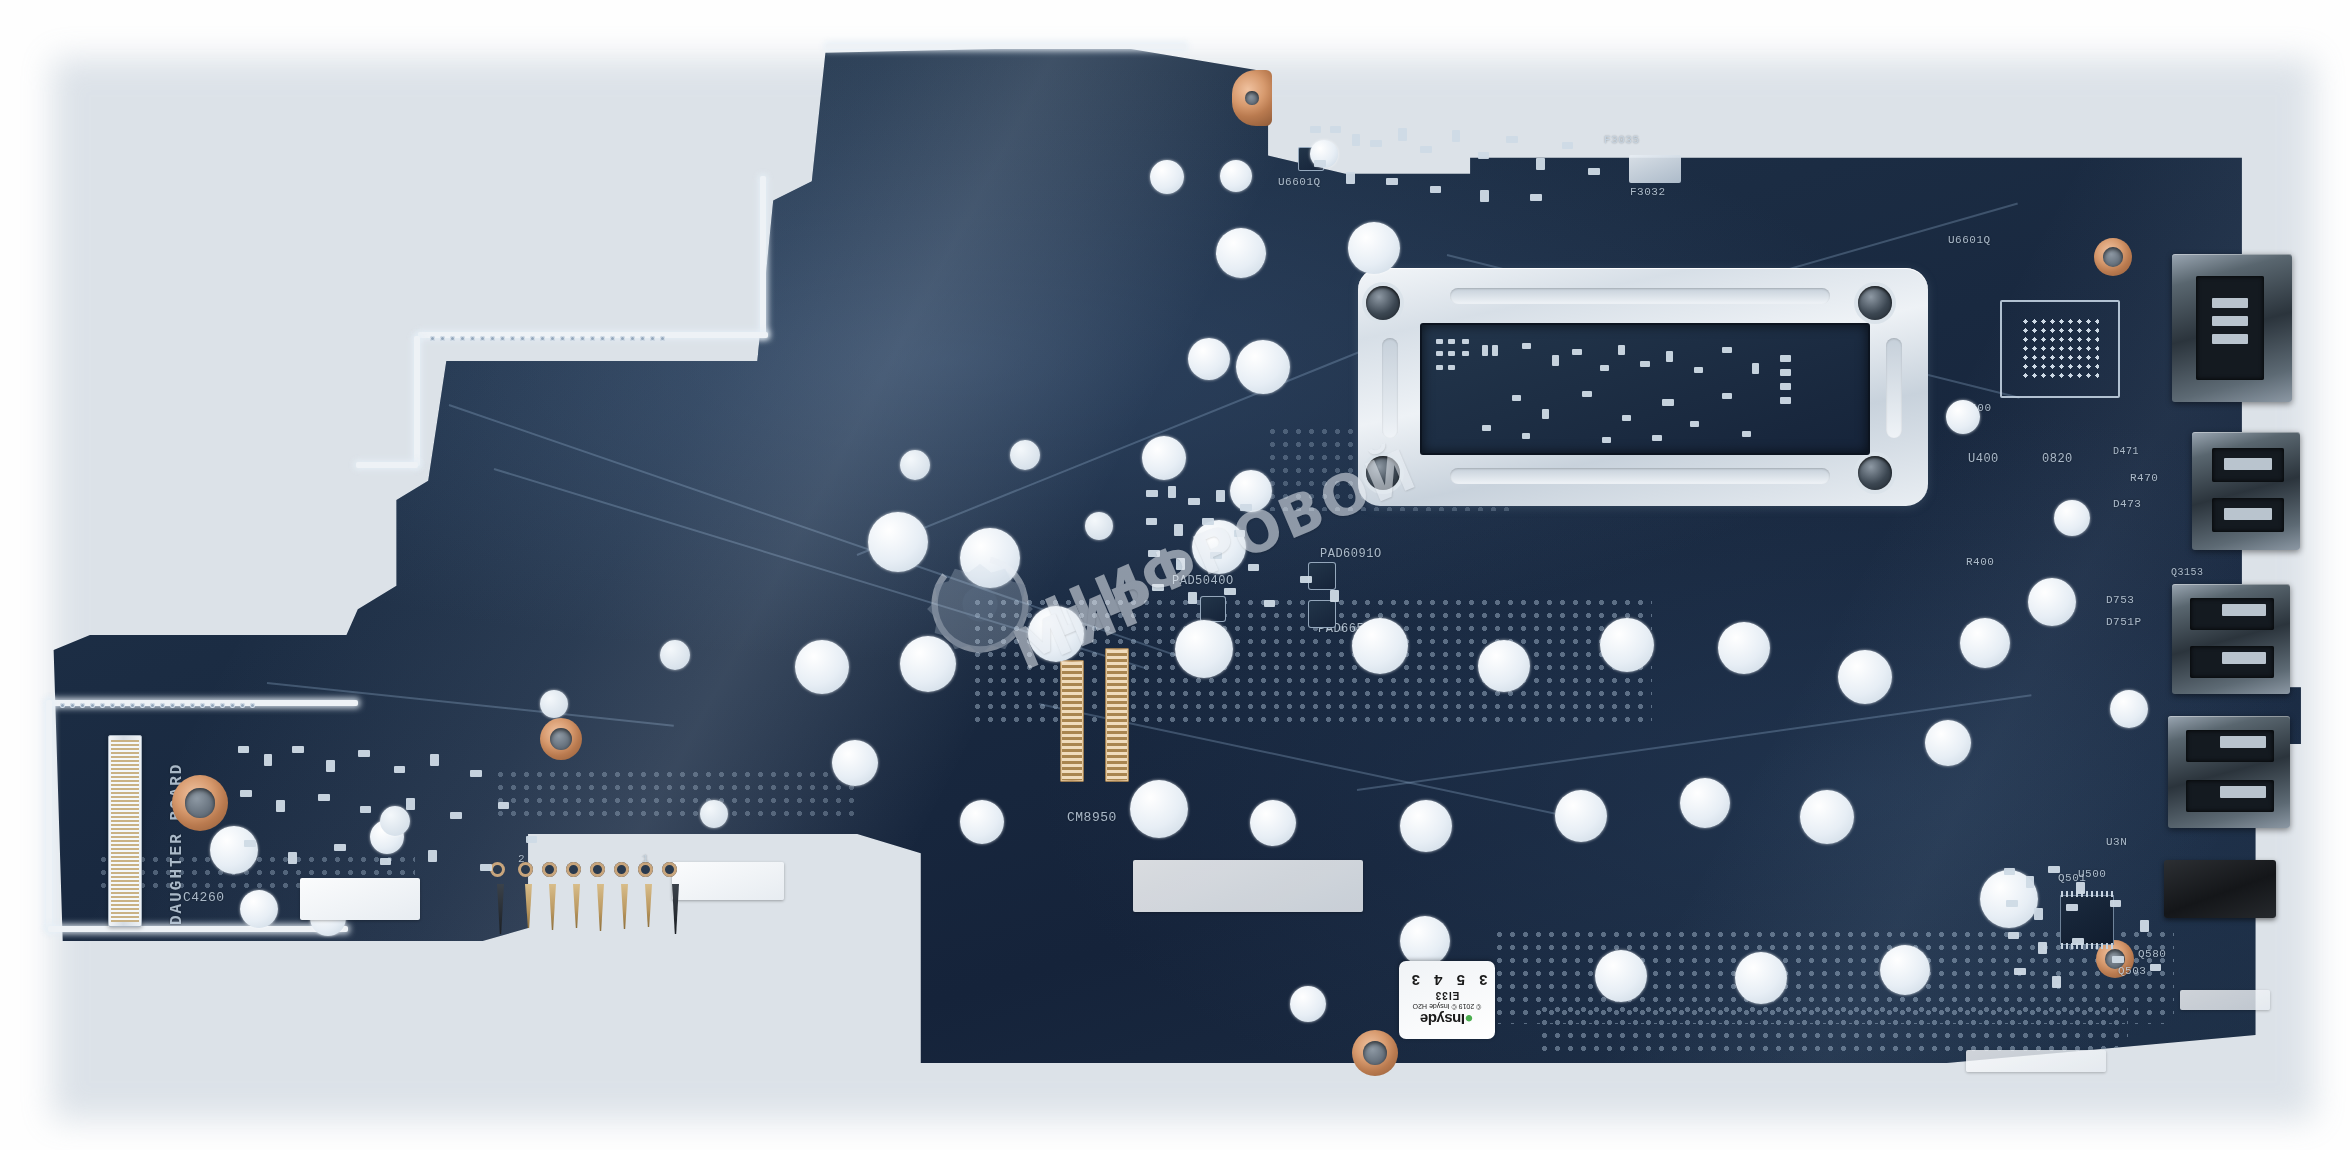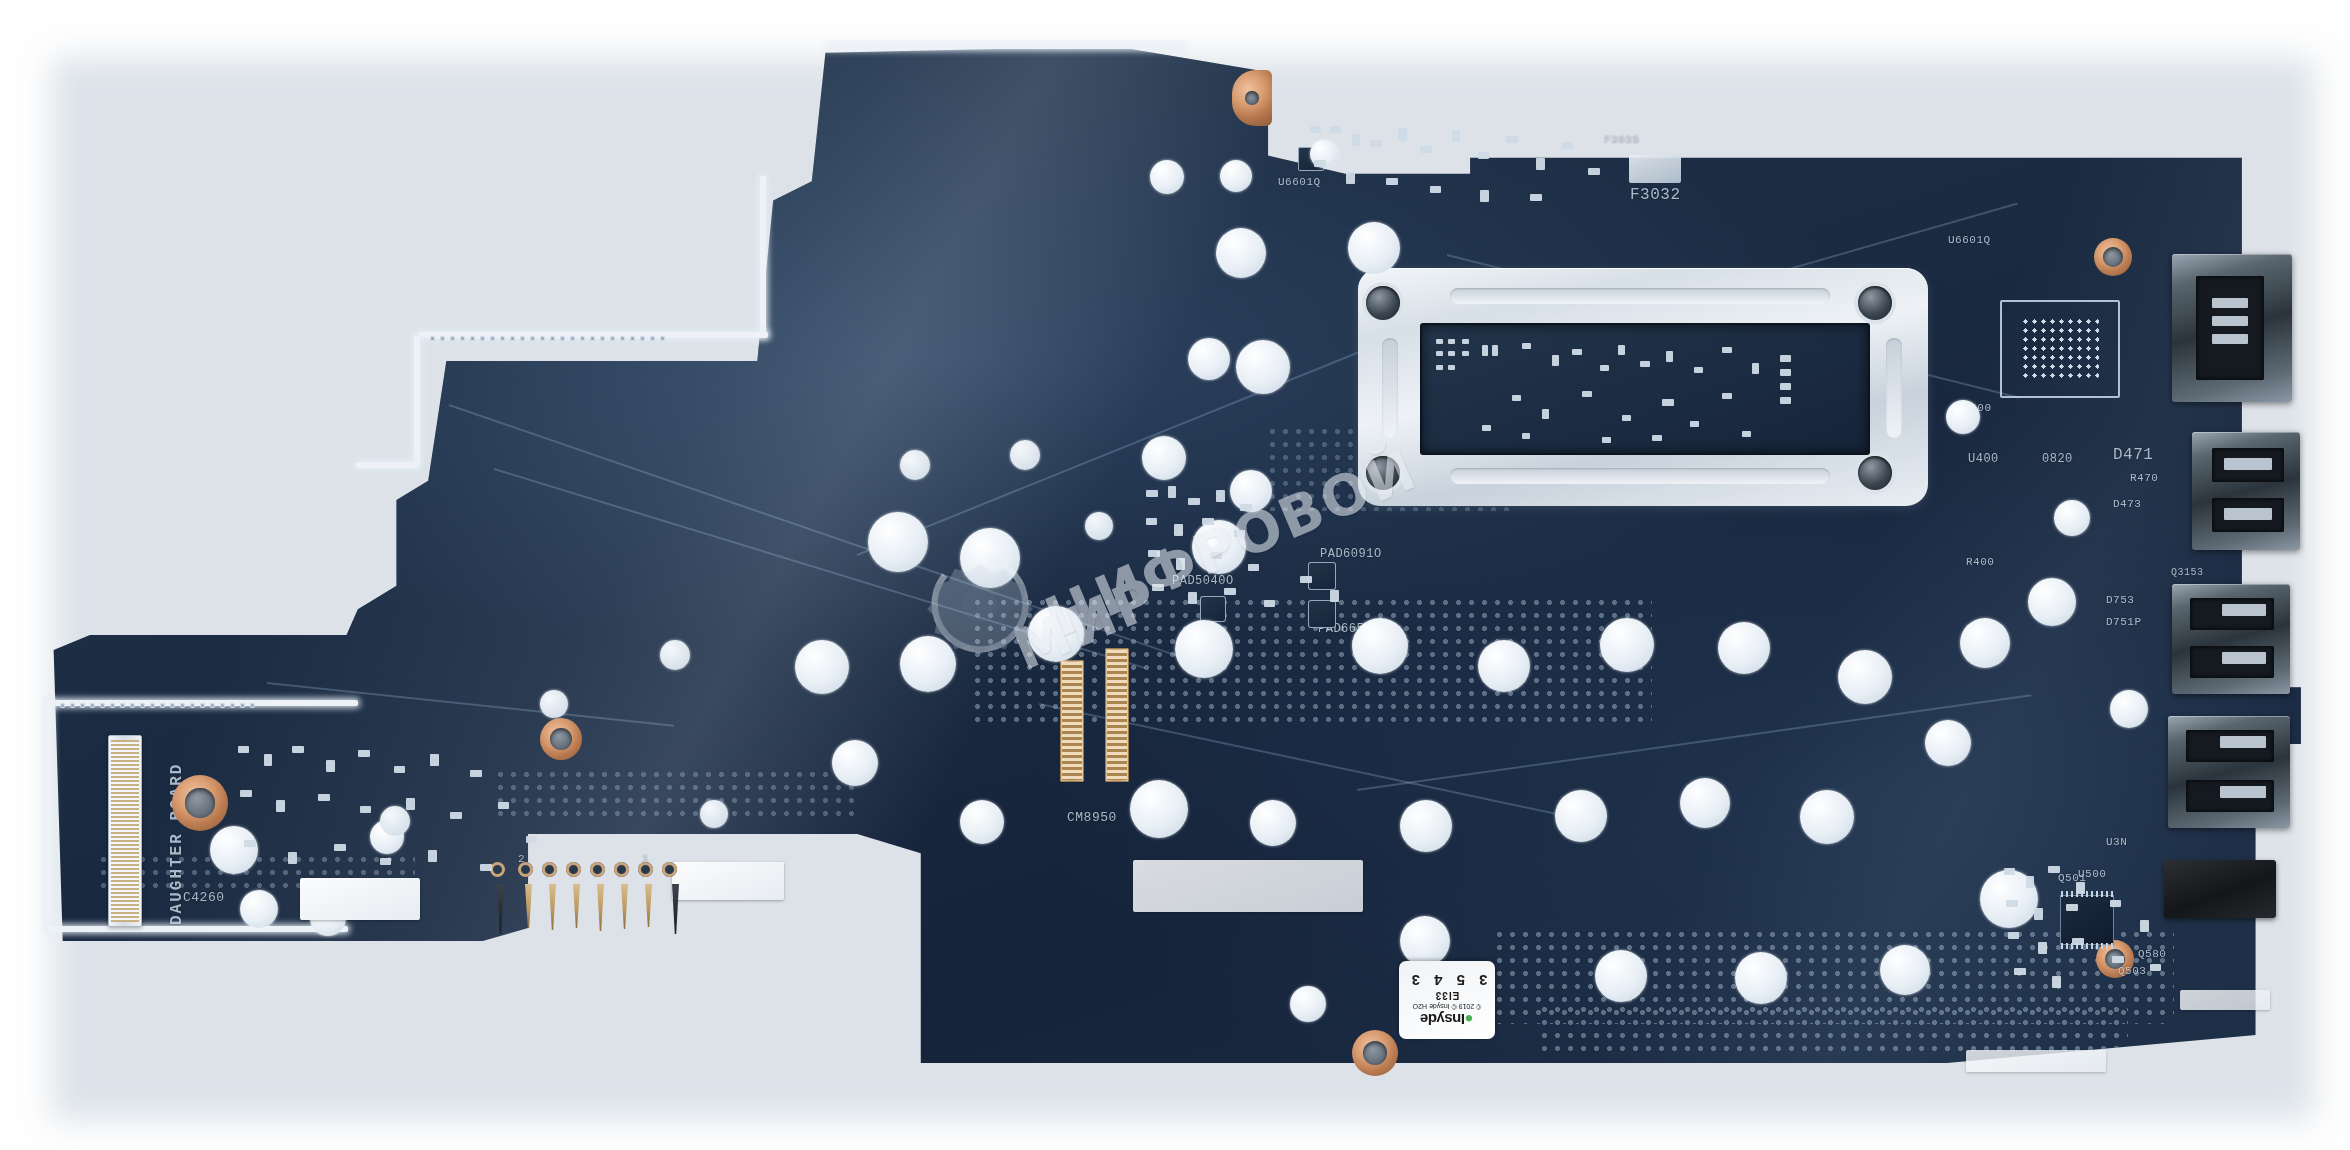--- a/index.html
+++ b/index.html
@@ -431,30 +431,30 @@
   <div class="silk" style="left:2118px;top:965px;font-size:11px;">Q503</div>
   <div class="silk" style="left:2138px;top:948px;font-size:11px;">Q580</div>
   <div class="silk" style="left:2106px;top:836px;font-size:11px;">U3N</div>
 
   <div class="chip" style="left:1298px;top:147px;width:24px;height:22px;"></div>
   <div class="silk" style="left:1278px;top:176px;font-size:11px;">U6601Q</div>
 
   <div class="smd copper" style="left:1629px;top:155px;width:52px;height:28px;border-radius:2px;
               background:linear-gradient(160deg,#e8eef4,#b9c7d5);"></div>
   <div class="silk" style="left:1604px;top:134px;font-size:11px;">F3035</div>
-  <div class="silk" style="left:1630px;top:186px;font-size:16px;">F3032</div>
+  <div class="silk" style="left:1630px;top:186px;font-size:11px;">F3032</div>
   <div class="silk" style="left:1948px;top:234px;font-size:11px;">U6601Q</div>
 
   <div class="silk" style="left:1172px;top:574px;font-size:12px;">PAD5040O</div>
   <div class="silk" style="left:1320px;top:547px;font-size:12px;">PAD6091O</div>
   <div class="silk" style="left:1318px;top:622px;font-size:12px;">PAD6651O</div>
   <div class="silk" style="left:1067px;top:810px;font-size:13px;">CM8950</div>
   <div class="silk" style="left:1966px;top:556px;font-size:11px;">R400</div>
   <div class="silk" style="left:2130px;top:472px;font-size:11px;">R470</div>
-  <div class="silk" style="left:2113px;top:446px;font-size:16px;">D471</div>
+  <div class="silk" style="left:2113px;top:446px;font-size:10px;">D471</div>
   <div class="silk" style="left:2113px;top:498px;font-size:11px;">D473</div>
   <div class="silk" style="left:2106px;top:594px;font-size:11px;">D753</div>
   <div class="silk" style="left:2106px;top:616px;font-size:11px;">D751P</div>
   <div class="silk" style="left:2171px;top:567px;font-size:10px;">Q3153</div>
   <div class="silk" style="left:2078px;top:868px;font-size:11px;">U500</div>
 
   <div class="chip" style="left:1308px;top:562px;width:26px;height:26px;border-radius:3px;"></div>
   <div class="chip" style="left:1308px;top:600px;width:26px;height:26px;border-radius:3px;"></div>
   <div class="chip" style="left:1200px;top:596px;width:24px;height:24px;border-radius:3px;"></div>
 

